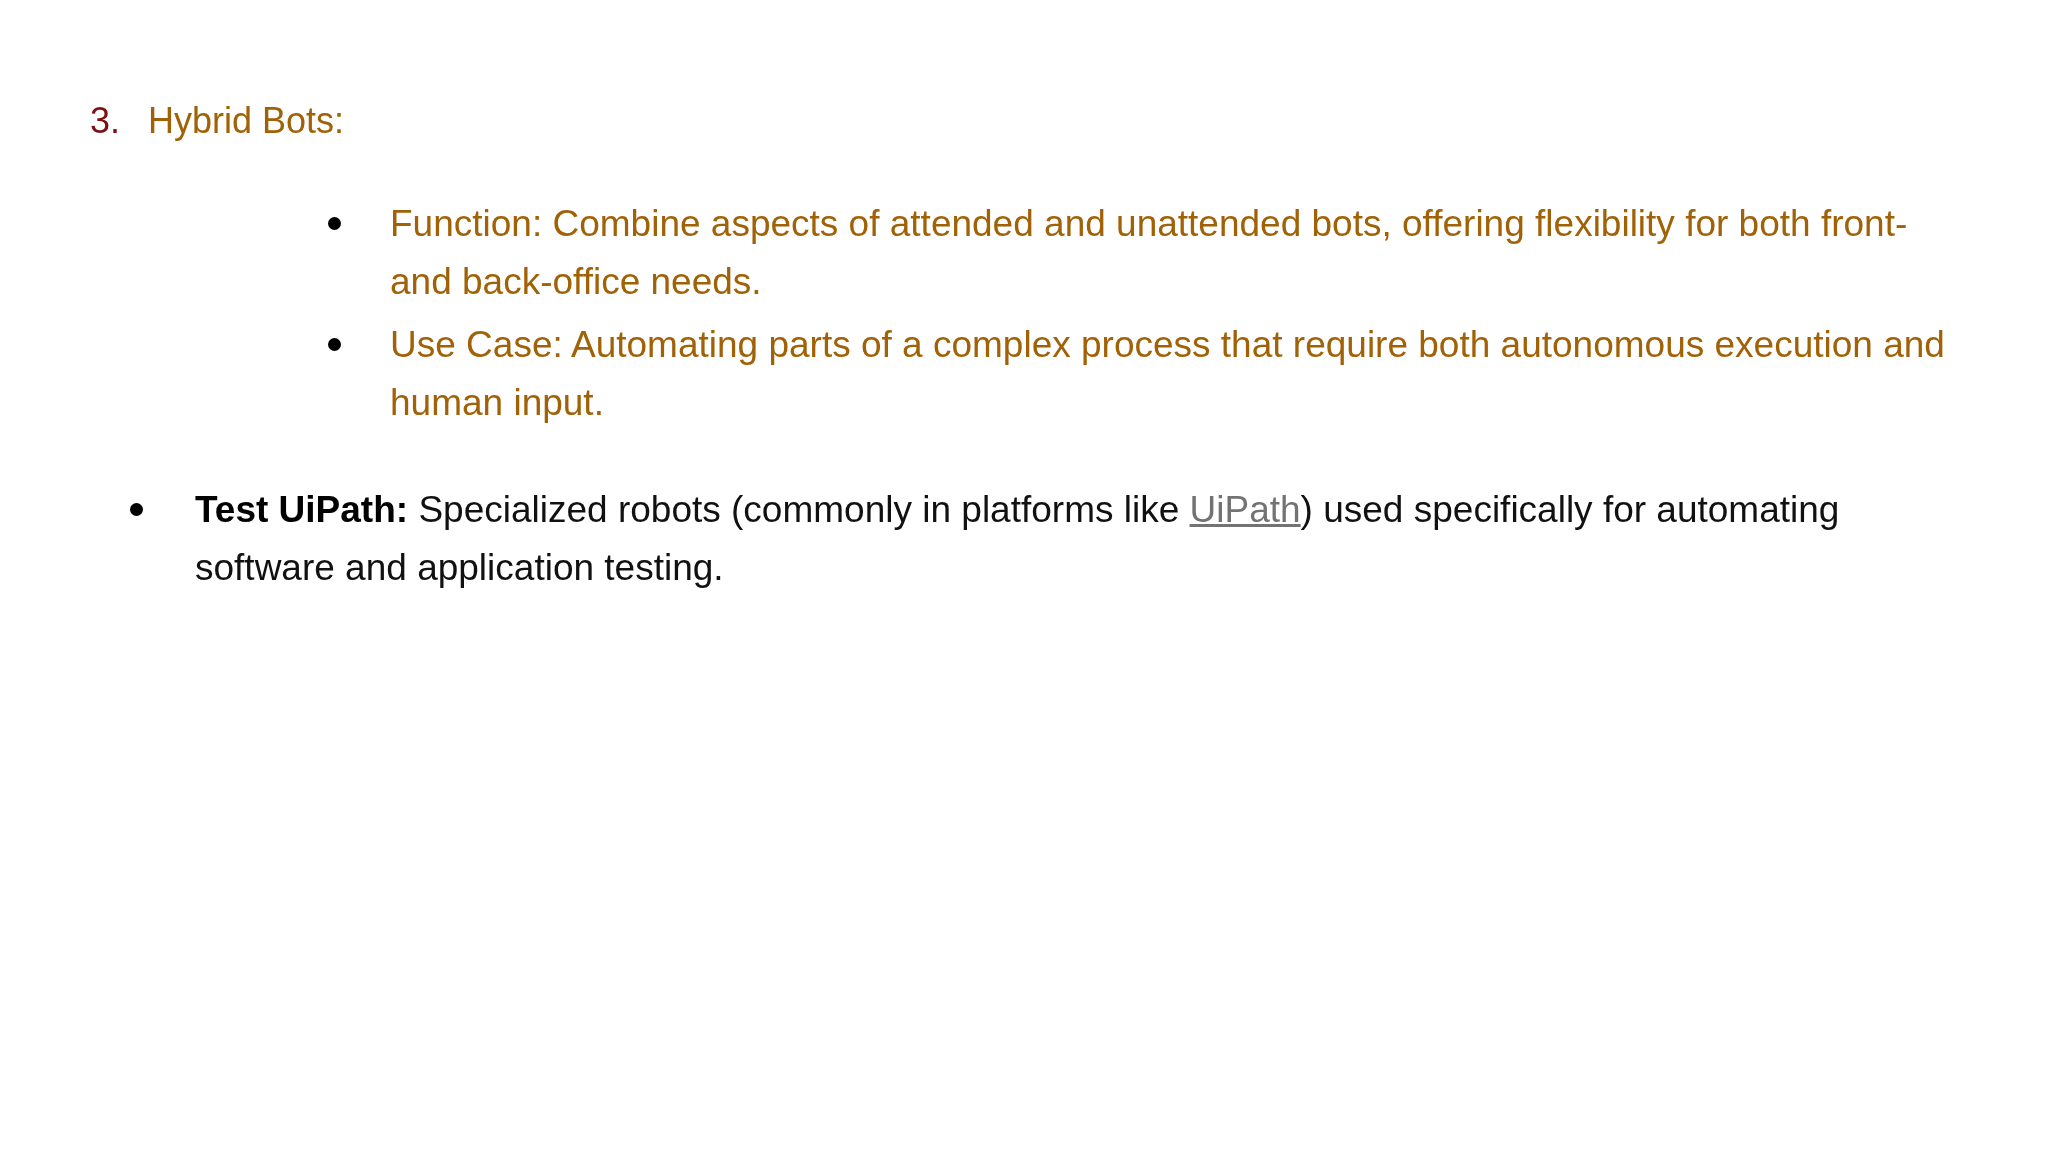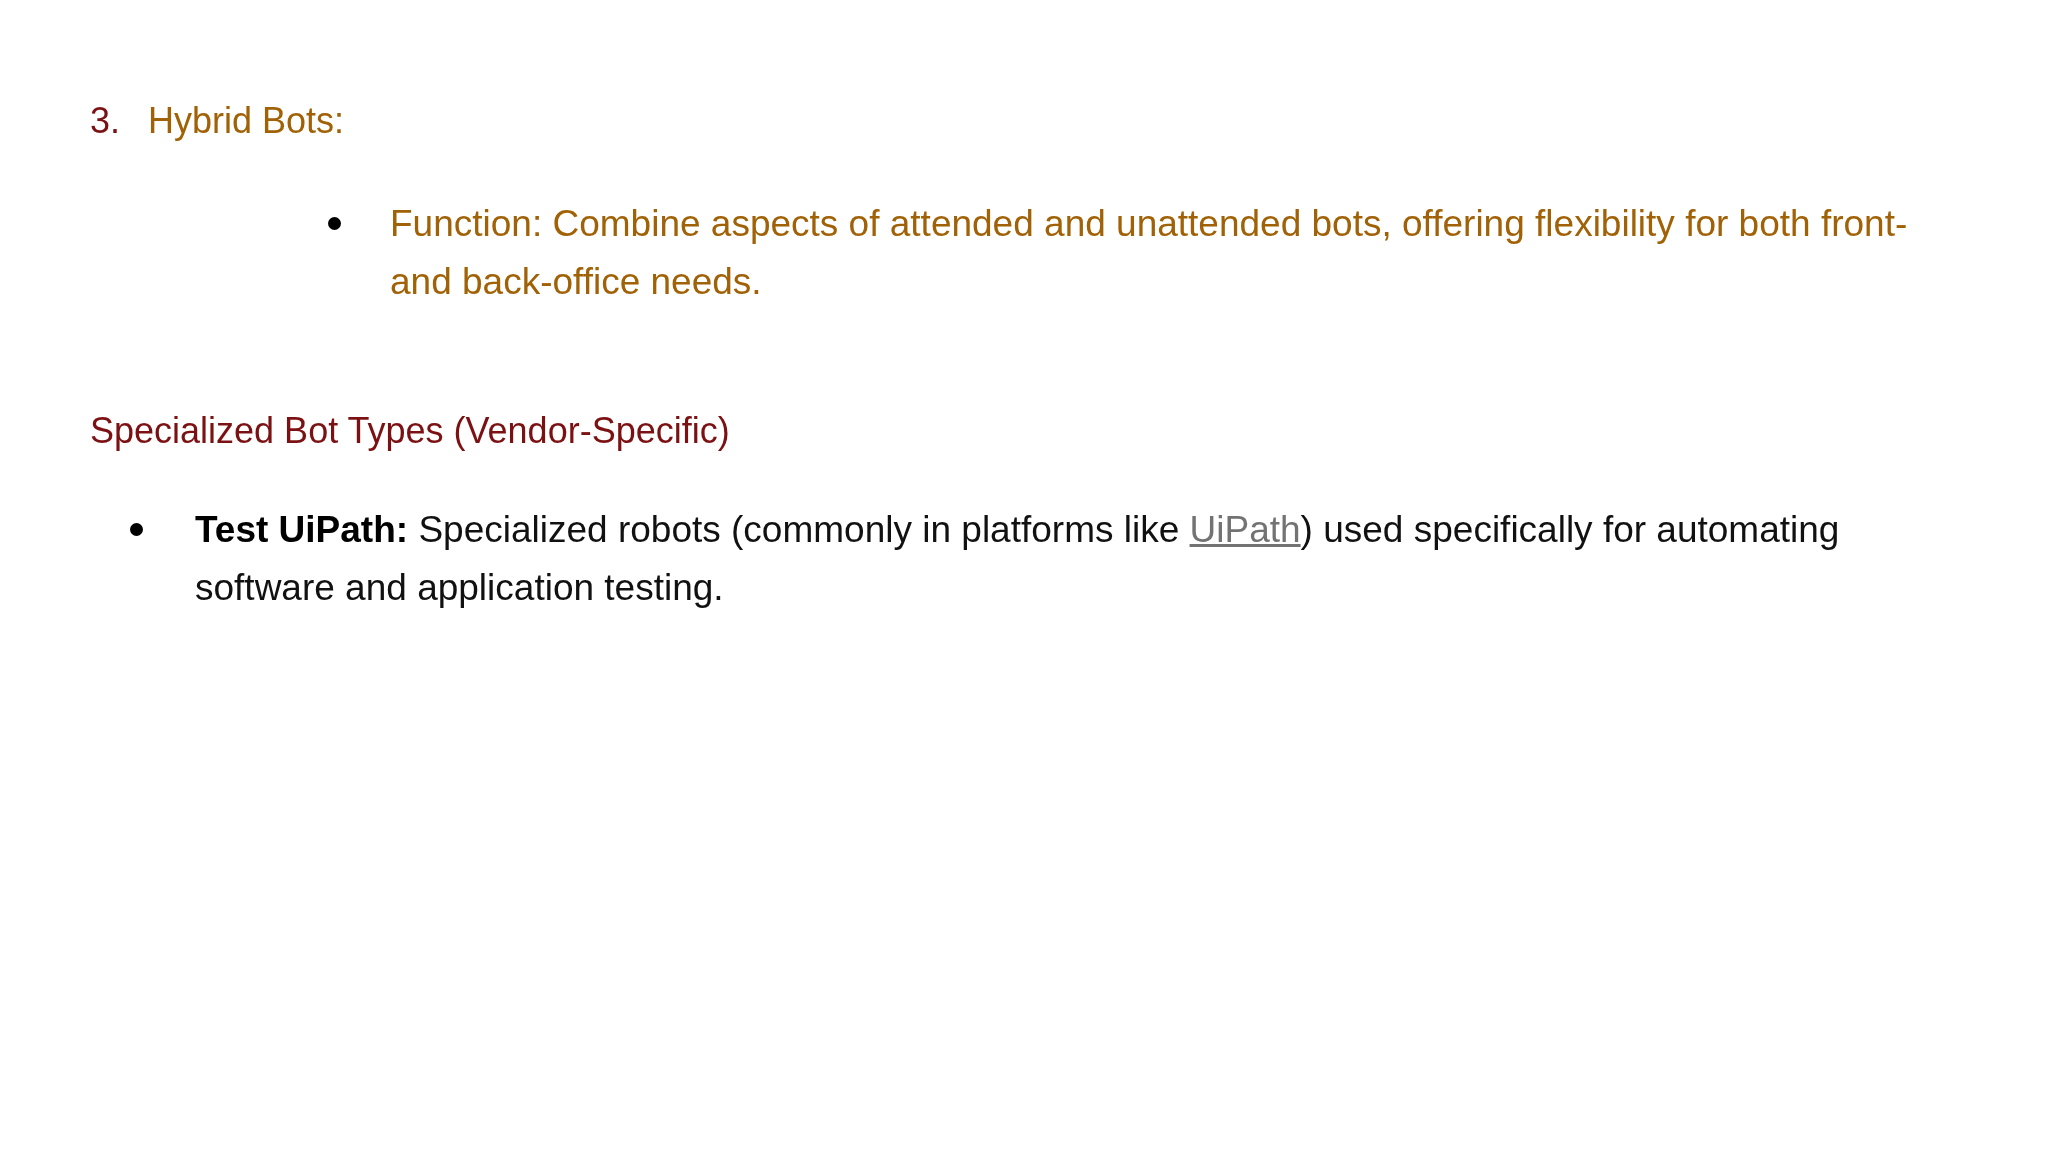--- a/index.html
+++ b/index.html
@@ -127,23 +127,26 @@
   <div class="numbered-heading">
     <span class="num">3.</span>
     <span class="htext">Hybrid Bots:</span>
   </div>
 
   <ul class="sub-list">
     <li>
       <span class="bullet"></span>
       <span class="line-wrap">Function: Combine aspects of attended and unattended bots, offering flexibility for both front- and back-office needs.</span>
     </li>
+    <li>
+      <span class="bullet"></span>
+      <span class="line-wrap">Use Case: Automating parts of a complex process that require both autonomous execution and human input.</span>
+    </li>
   </ul>
 
-  <h2 class="section-heading">Specialized Bot Types (Vendor-Specific)</h2>
 
   <ul class="main-list">
     <li>
       <span class="bullet"></span>
       <span class="line-wrap">
         <strong class="lead">Test UiPath:</strong><span> Specialized robots (commonly in platforms like </span><a class="doc-link" href="#">UiPath</a><span>) used specifically for automating software and application testing.</span>
       </span>
     </li>
   </ul>
 

